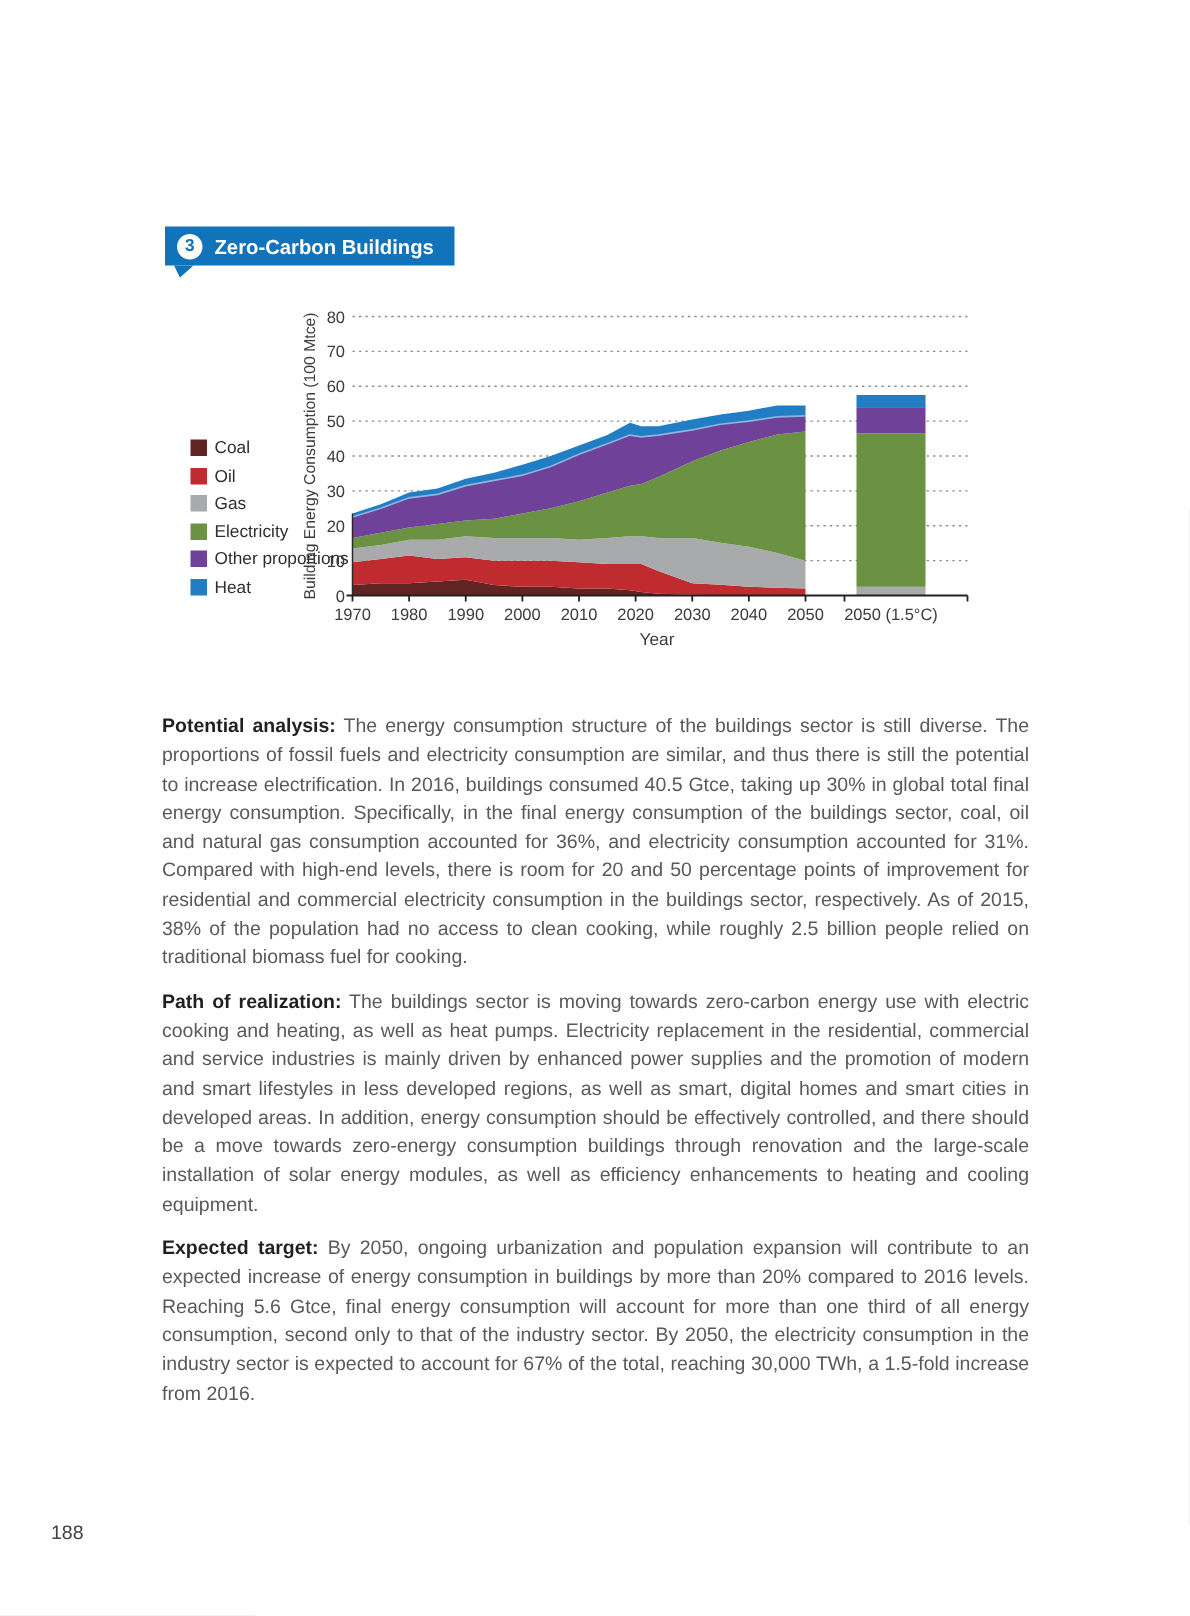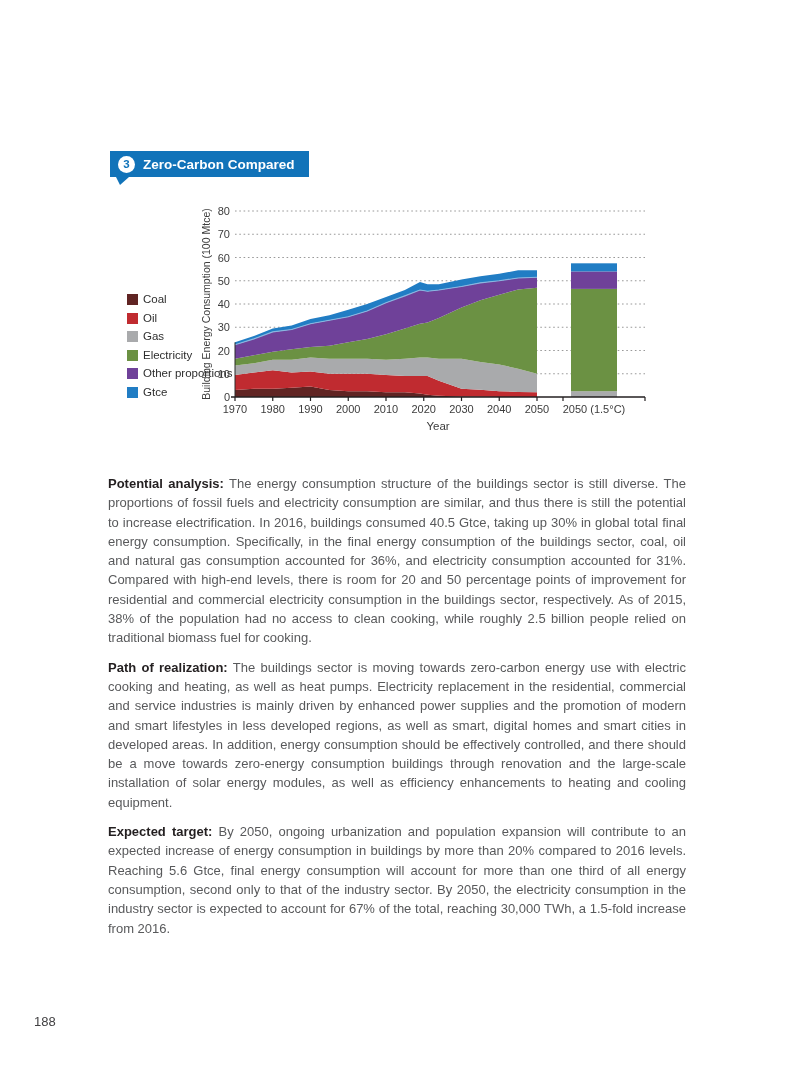--- a/index.html
+++ b/index.html
@@ -19,21 +19,21 @@
     font-size:11.5px;font-weight:bold;margin-right:8px;flex:0 0 auto;
   }
   .badge-pointer{
     position:absolute;left:6px;top:26px;width:0;height:0;
     border-top:8px solid #1173b9;border-left:4px solid transparent;
     border-right:9px solid transparent;
   }
   
   .figure{position:absolute;left:96px;top:196px;width:560px;height:245px;display:flex;}
   .legend{width:102px;box-sizing:border-box;padding:97px 0 0 7px;flex:0 0 auto;}
-  .legend-item{display:flex;align-items:flex-end;margin-bottom:6.5px;padding-left:24px;}
+  .legend-item{display:flex;align-items:flex-start;margin-bottom:6.5px;padding-left:24px;}
   .legend-swatch{width:11px;height:11px;margin-right:5px;flex:0 0 auto;}
   .legend-label{font-size:11.5px;color:#2e2e2e;white-space:nowrap;}
   .caption{
     position:absolute;left:108px;top:443px;width:577px;text-align:center;
     font-weight:bold;font-size:12.5px;color:#2a80c2;
   }
   .caption .cap-label{margin-right:15px;}
   
   .body-text{
     position:absolute;left:108px;top:474px;width:578px;
@@ -44,21 +44,21 @@
   .page-num{position:absolute;left:34px;top:1014px;font-size:13px;color:#414042;}
   svg text{font-family:"Liberation Sans", sans-serif;}
 </style>
 </head>
 <body>
 
 <div class="page">
 
   <div class="badge">
     <span class="badge-circle">3</span>
-    <span class="badge-label">Zero-Carbon Compared</span>
+    <span class="badge-label">Zero-Carbon Buildings</span>
     <span class="badge-pointer"></span>
   </div>
 
   <div class="figure">
     <div class="legend">
         <div class="legend-item">
           <span class="legend-swatch" style="background: rgb(96, 36, 35);"></span>
           <span class="legend-label">Coal</span>
         </div>
         <div class="legend-item">
@@ -72,21 +72,21 @@
         <div class="legend-item">
           <span class="legend-swatch" style="background: rgb(107, 145, 67);"></span>
           <span class="legend-label">Electricity</span>
         </div>
         <div class="legend-item">
           <span class="legend-swatch" style="background: rgb(111, 65, 153);"></span>
           <span class="legend-label">Other proportions</span>
         </div>
         <div class="legend-item">
           <span class="legend-swatch" style="background: rgb(33, 125, 196);"></span>
-          <span class="legend-label">Gtce</span>
+          <span class="legend-label">Heat</span>
         </div>
       </div>
     <svg width="458" height="245" viewBox="0 0 458 245">
         <text x="32" y="205" text-anchor="end" font-size="11" fill="#3c3c3c">0</text>
         <line x1="37" y1="177.75" x2="447" y2="177.75" stroke="#8d8d8d" stroke-width="0.9" stroke-dasharray="1.6 2.7"></line>
         <text x="32" y="181.75" text-anchor="end" font-size="11" fill="#3c3c3c">10</text>
         <line x1="37" y1="154.5" x2="447" y2="154.5" stroke="#8d8d8d" stroke-width="0.9" stroke-dasharray="1.6 2.7"></line>
         <text x="32" y="158.5" text-anchor="end" font-size="11" fill="#3c3c3c">20</text>
         <line x1="37" y1="131.25" x2="447" y2="131.25" stroke="#8d8d8d" stroke-width="0.9" stroke-dasharray="1.6 2.7"></line>
         <text x="32" y="135.25" text-anchor="end" font-size="11" fill="#3c3c3c">30</text>

